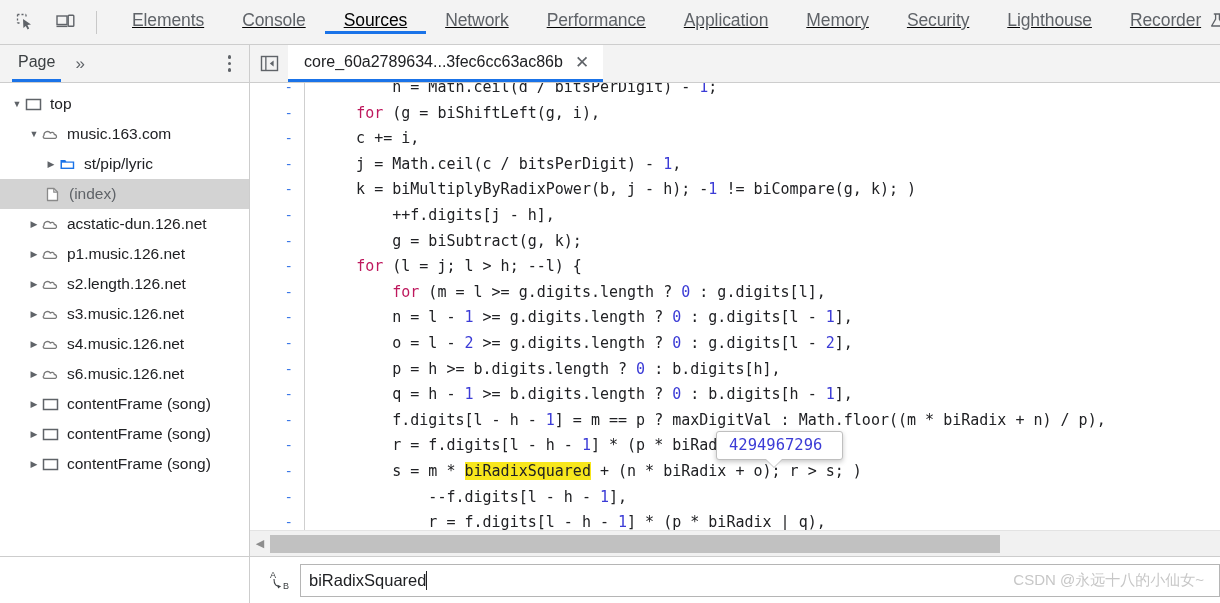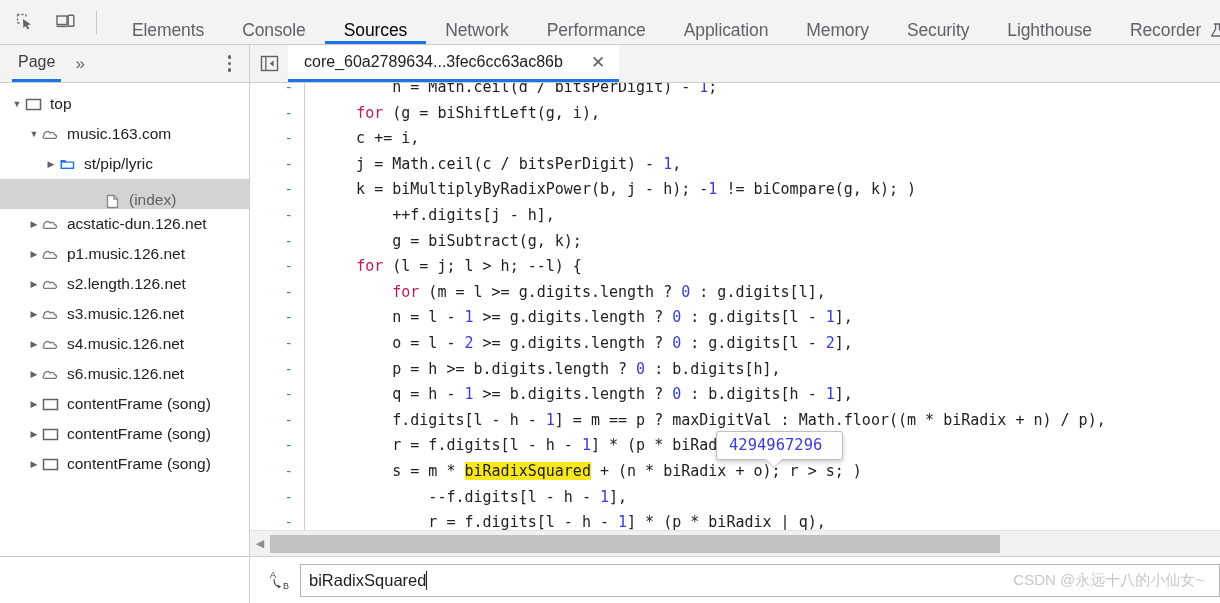--- a/index.html
+++ b/index.html
@@ -41,23 +41,24 @@
   }
   .vsep {
     width: 1px;
     background: #c8c8c8;
     margin: 11px 10px 11px 4px;
     height: 23px;
     align-self: center;
   }
   .tabs {
     display: flex;
-    align-items: flex-end;
+    align-items: center;
     flex: 1;
     min-width: 0;
+    text-decoration: underline;
   }
   .tab {
     display: flex;
     align-items: center;
     padding: 0 19px;
     font-size: 17.5px;
     color: #5f6368;
     white-space: nowrap;
     border-bottom: 3px solid transparent;
     cursor: default;
@@ -169,21 +170,21 @@
     align-items: stretch;
   }
   .panel-toggle {
     width: 38px; min-width: 38px;
     display: flex; align-items: center; justify-content: center;
     color: #5f6368;
   }
   .file-tab {
     display: flex;
     align-items: center;
-    gap: 28px;
+    gap: 12px;
     padding: 0 14px 0 16px;
     background: #ffffff;
     border-bottom: 3px solid #1a73e8;
     font-size: 16px;
     color: #202124;
     white-space: nowrap;
   }
   .file-close {
     font-size: 17px;
     color: #5f6368;
@@ -444,21 +445,21 @@
           <div class="tnode" style="padding-left: 44px;">
             <span class="twisty">▶</span>
             <span class="ticon-sm">
               <svg width="17" height="15" viewBox="0 0 17 15">
                 <path d="M1.5 3 H6.2 L7.4 4.4 H15.2 V12 H1.5 Z" fill="#1a73e8"></path>
                 <path d="M3 5.7 H13.8 V10.6 H3 Z" fill="#ffffff"></path>
               </svg>
             </span>
             <span class="tlabel">st/pip/lyric</span>
           </div>
-          <div class="tnode selected" style="padding-left: 89px; align-items: flex-end;">
+          <div class="tnode selected" style="padding-left: 29px;">
             <span class="twisty spacer">▶</span>
             <span class="ticon-sm">
               <svg width="17" height="15" viewBox="0 0 17 15">
                 <path d="M3.5 1.5 H10 L13.5 5 V13.5 H3.5 Z" fill="#ffffff" stroke="#8a8a8a" stroke-width="1.3" stroke-linejoin="round"></path>
                 <path d="M9.8 1.7 V5.1 H13.3" fill="none" stroke="#8a8a8a" stroke-width="1.2"></path>
               </svg>
             </span>
             <span class="tlabel dim">(index)</span>
           </div>
           <div class="tnode" style="padding-left: 27px;">

